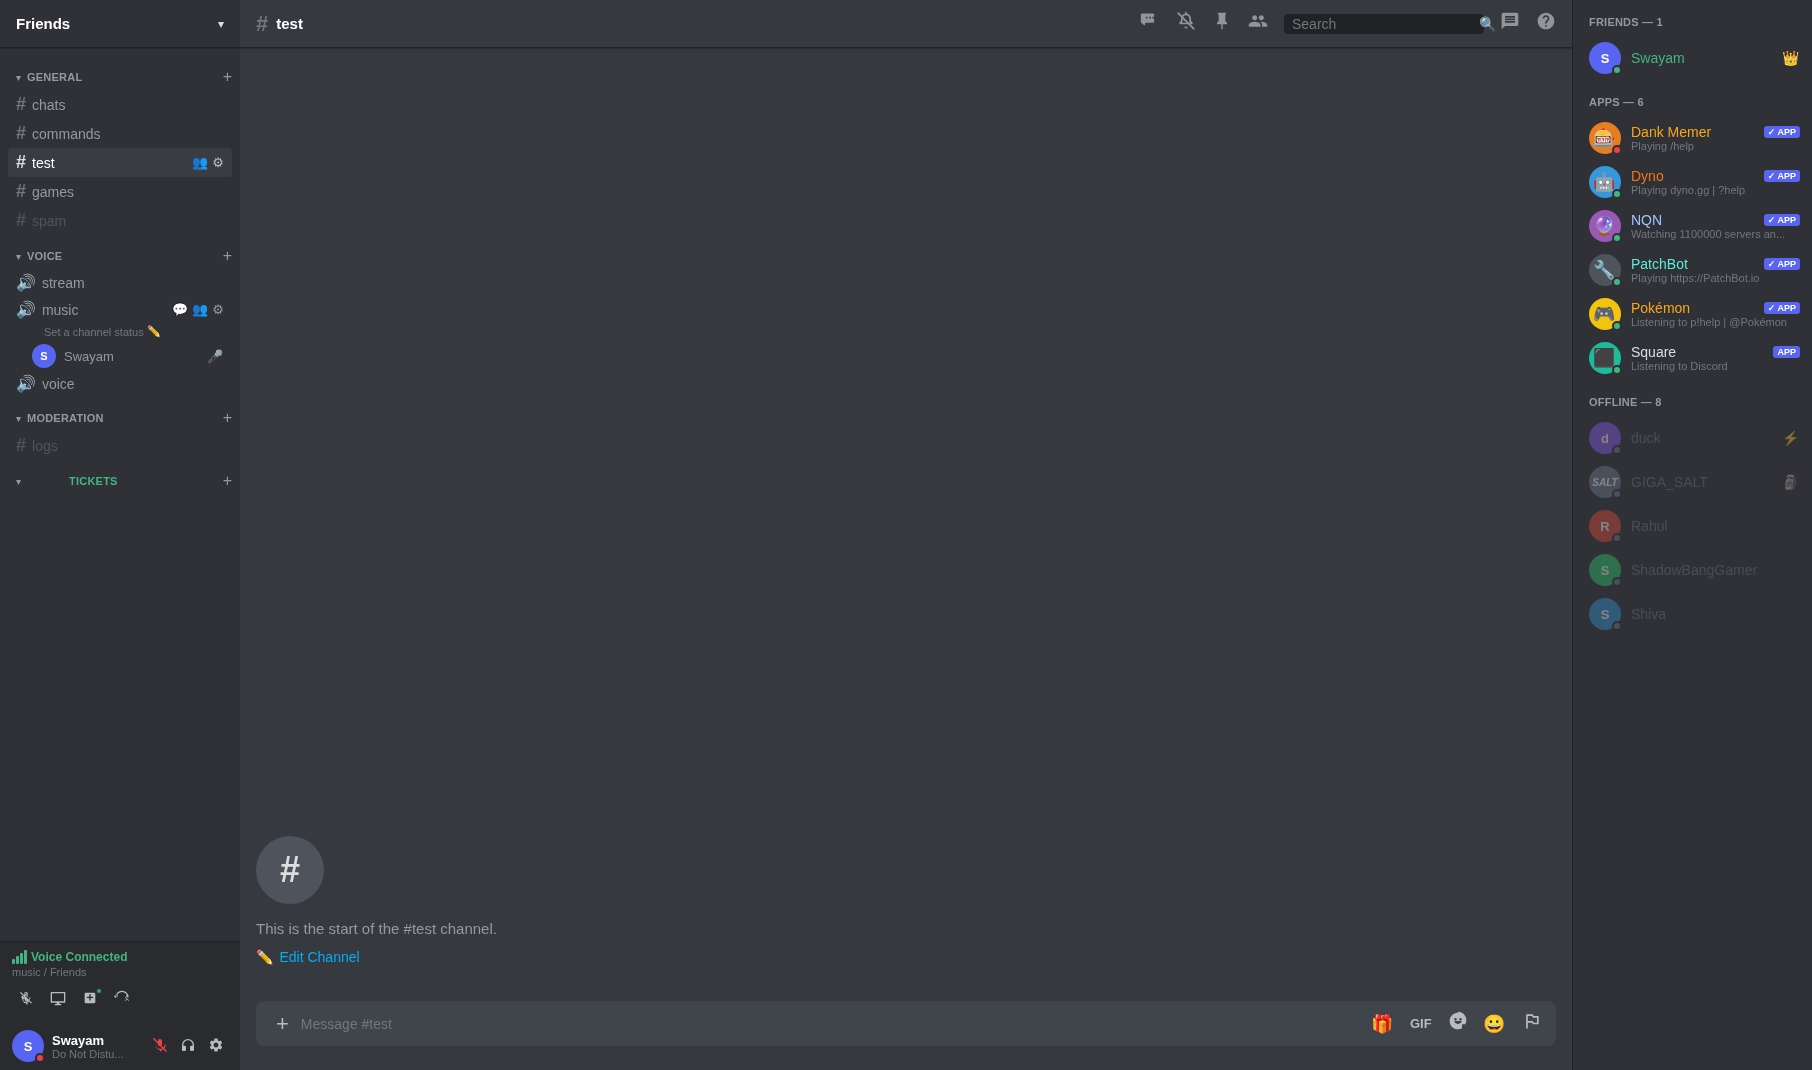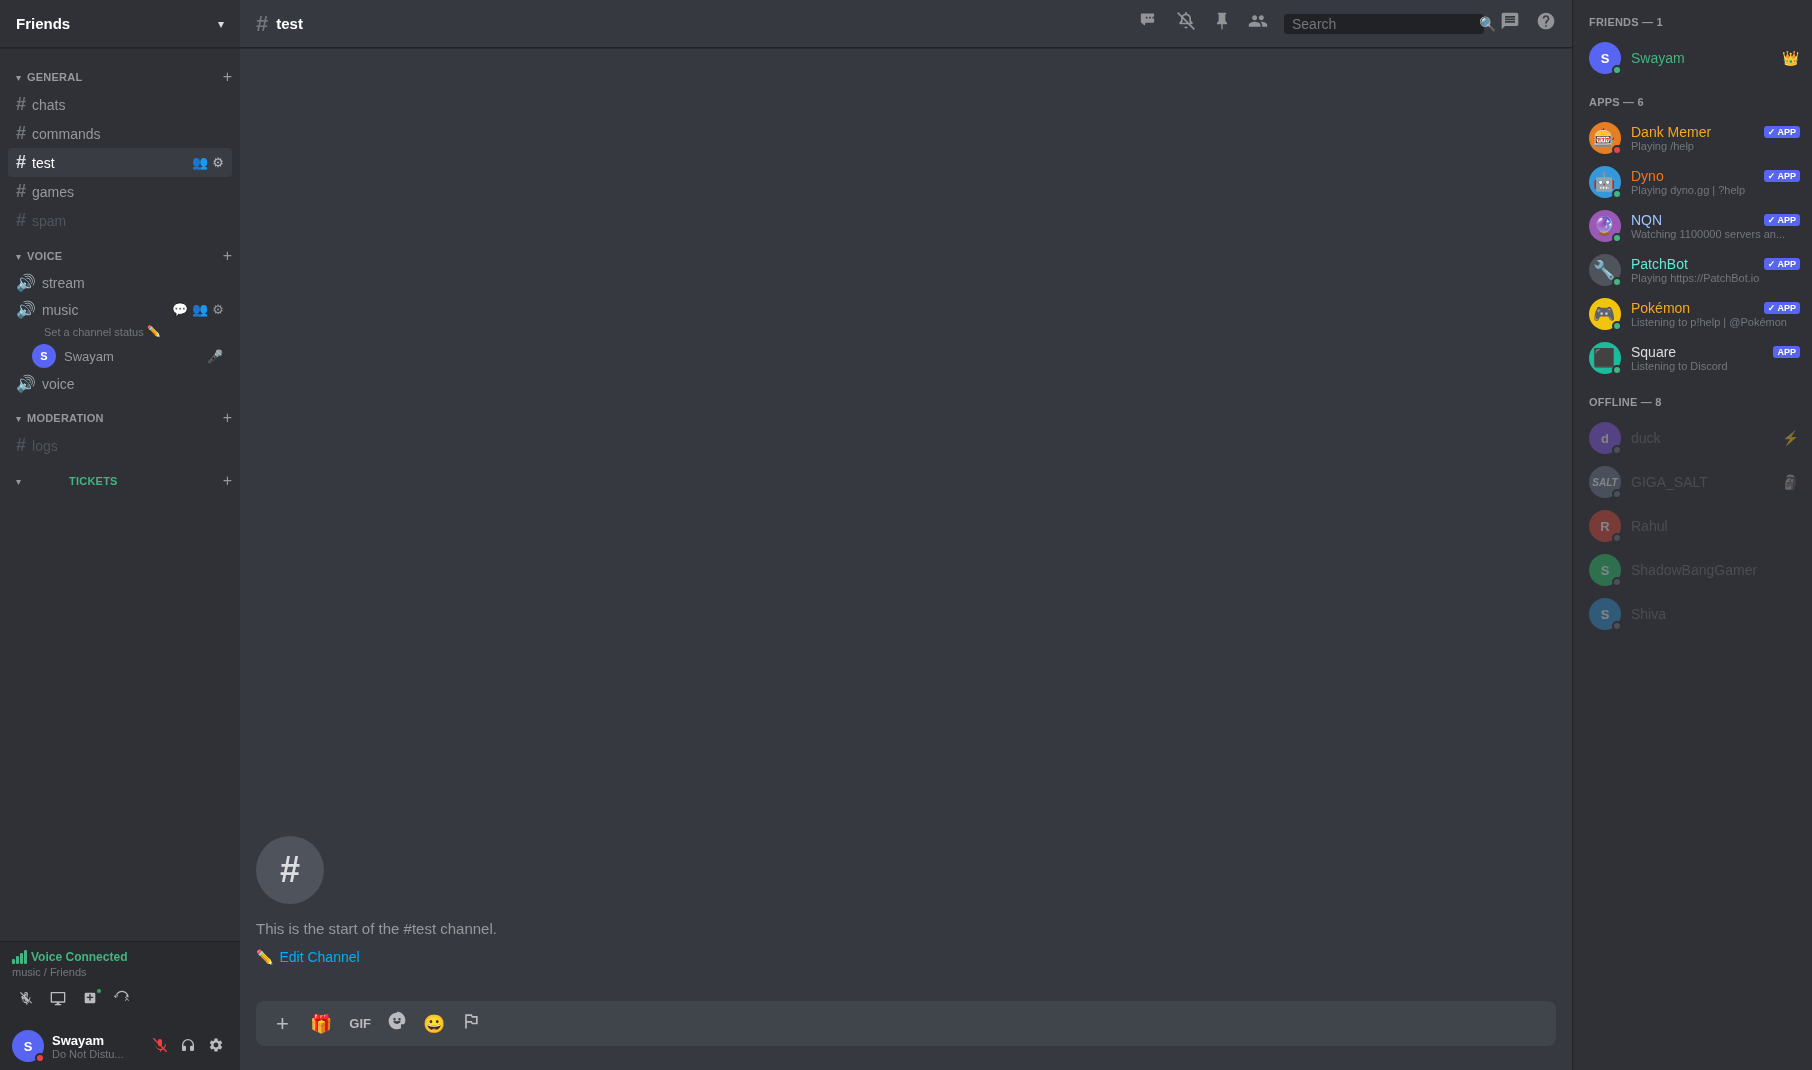--- a/index.html
+++ b/index.html
@@ -354,20 +354,21 @@
           <button class="edit-channel-btn">
             <span class="edit-pencil">✏️</span>
             <span>Edit Channel</span>
           </button>
         </div>
       </div>
 
       <div class="message-input-area">
         <div class="message-input-box">
           <span class="message-input-add">+</span>
+          <input class="message-input" type="text" placeholder="Message #test" style="">
           <div class="message-input-actions">
             <button class="msg-action-btn" title="Send a gift">🎁</button>
             <button class="msg-action-btn" title="GIF" style="font-size:13px;font-weight:700;color:#b9bbbe;">GIF</button>
             <button class="msg-action-btn" title="Stickers">
               <svg width="20" height="20" viewBox="0 0 24 24" fill="currentColor">
                   <path d="M12 2C6.48 2 2 6.48 2 12s4.48 10 10 10c1.85 0 3.58-.5 5.07-1.38-.21-.21-.37-.46-.37-.75V17a1 1 0 011-1h2.87c.88-1.48 1.43-3.18 1.43-5 0-5.52-4.48-10-10-10zM9 11.5c-.83 0-1.5-.67-1.5-1.5S8.17 8.5 9 8.5s1.5.67 1.5 1.5S9.83 11.5 9 11.5zm6 0c-.83 0-1.5-.67-1.5-1.5s.67-1.5 1.5-1.5 1.5.67 1.5 1.5-.67 1.5-1.5 1.5zm-3 4c-1.86 0-3.47-1.07-4.26-2.63a.5.5 0 01.45-.72h7.63a.5.5 0 01.44.72C15.47 14.43 13.86 15.5 12 15.5z"></path>
                 </svg>
             </button>
             <button class="msg-action-btn" title="Emoji">😀</button>
             <button class="msg-action-btn" title="Boost">

